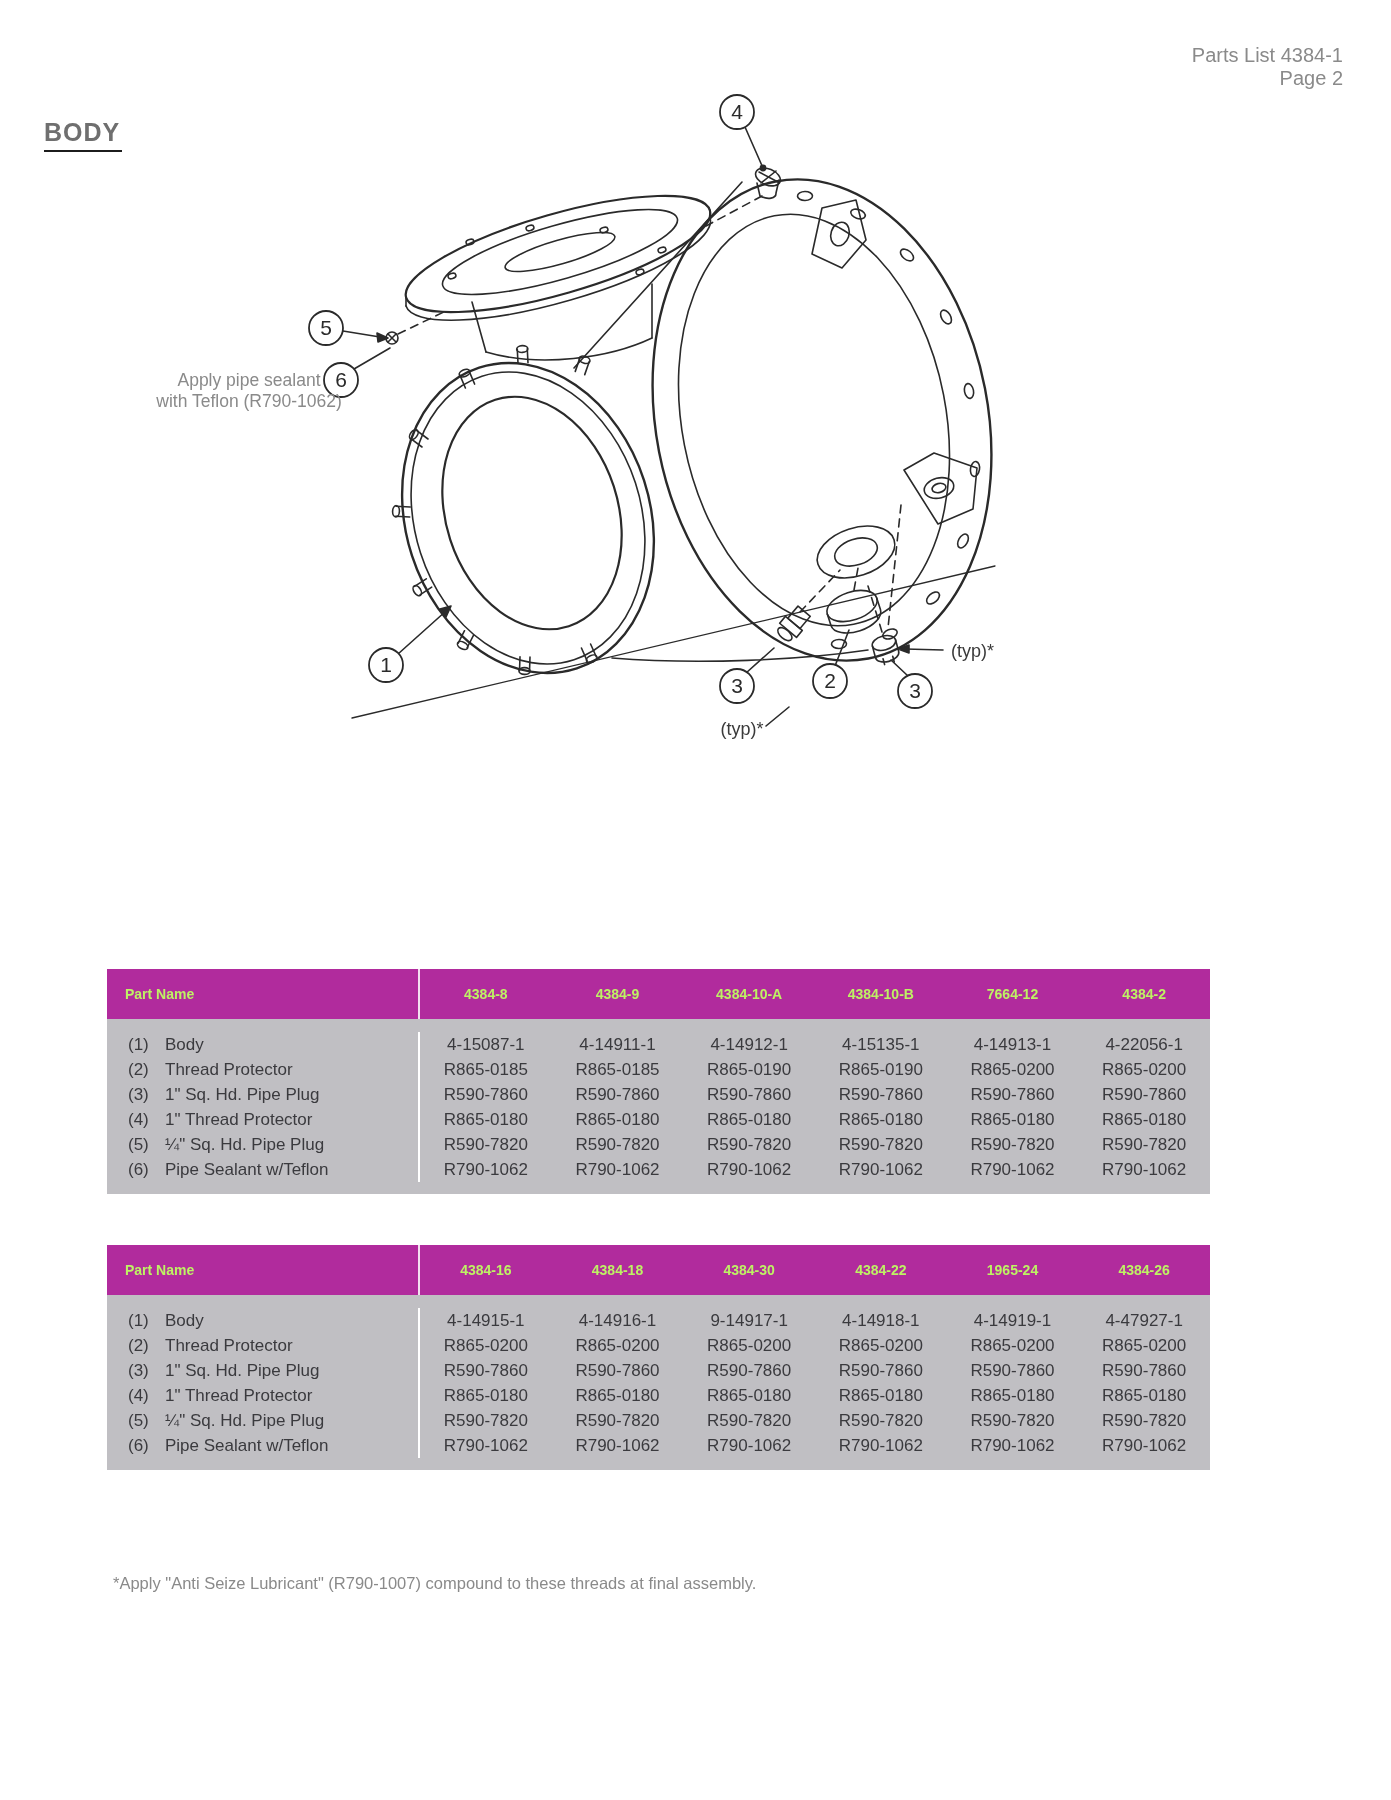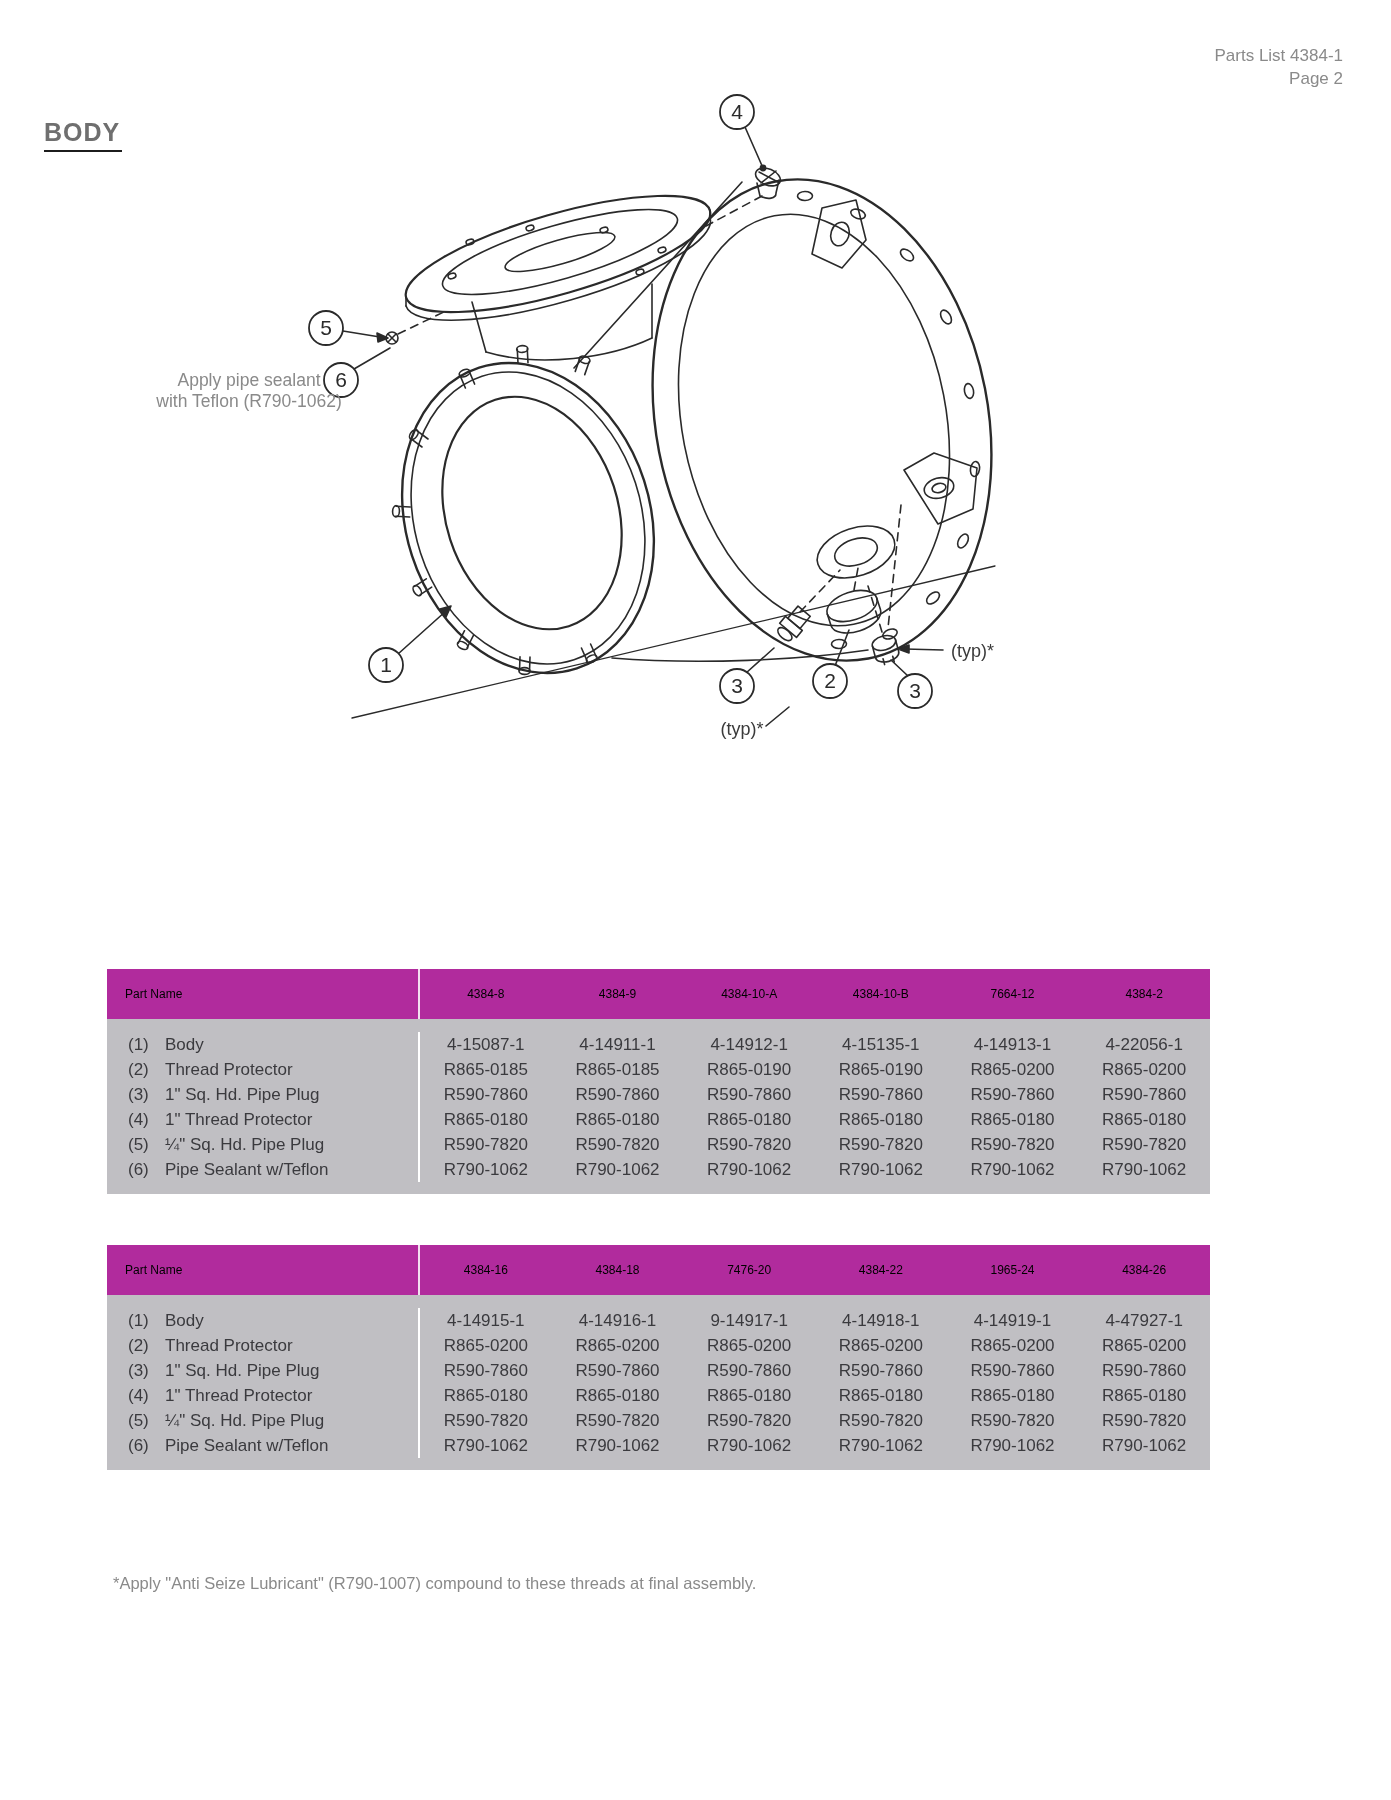--- a/index.html
+++ b/index.html
@@ -1,37 +1,37 @@
 <!DOCTYPE html>
 <html style="--hdr: #b12b9d; --gry: #c0bfc3;"><head>
 <meta charset="utf-8">
 <style>
   html,body{margin:0;padding:0;background:#fff;}
   .page{position:relative;width:1391px;height:1800px;background:#fff;overflow:hidden;
         font-family:"Liberation Sans","DejaVu Sans",sans-serif;}
   
   .doc-ref{position:absolute;top:44px;right:48px;text-align:right;color:#8a8a8a;
-           font-size:17px;line-height:23px;}
+           font-size:20px;line-height:23px;}
   
   .section-title{position:absolute;left:44px;top:118px;font-size:25px;font-weight:bold;
                  color:#6f6f6f;letter-spacing:1px;border-bottom:2px solid #1c1c1c;
                  padding:0 2px 3px 0;}
   
   .diagram{position:absolute;left:0;top:0;width:1391px;height:780px;}
   .diagram text{font-family:"Liberation Sans","DejaVu Sans",sans-serif;}
   .balloon-num{font-size:21px;fill:#2b2b2b;}
   .note-text{font-size:17.5px;fill:#8a8a8a;}
   .typ-text{font-size:18px;fill:#3a3a3a;}
   
   .ptable{position:absolute;left:107px;width:1103px;}
   .ptable.t1{top:969px;}
   .ptable.t2{top:1245px;}
   .thead,.tr{display:grid;grid-template-columns:313px repeat(6,1fr);}
   .thead{background:var(--hdr,#b12b9d);height:50px;align-items:center;}
-  .th{color:#000000;font-weight:normal;font-size:12px;text-align:center;}
+  .th{color:#bef264;font-weight:bold;font-size:14px;text-align:center;}
   .th.namecol{text-align:left;padding-left:18px;border-right:2px solid rgba(255,255,255,.85);
               height:50px;display:flex;align-items:center;}
   .tbody{background:var(--gry,#c0bfc3);padding:13px 0 12px 0;}
   .tr{line-height:25px;font-size:17px;color:#3a3a3e;}
   .td{text-align:center;}
   .td.namecol{text-align:left;display:flex;border-right:2px solid #fff;}
   .td .rownum{width:37px;margin-left:21px;flex:none;}
   
   .footnote{position:absolute;left:113px;top:1574px;font-size:16.5px;color:#8a8a8a;}
 </style>
@@ -300,21 +300,21 @@
           <div class="td">R790-1062</div>
           <div class="td">R790-1062</div>
         </div>
       </div>
     </div>
   <div class="ptable t2">
       <div class="thead">
         <div class="th namecol">Part Name</div>
         <div class="th">4384-16</div>
         <div class="th">4384-18</div>
-        <div class="th">7476-20</div>
+        <div class="th">4384-30</div>
         <div class="th">4384-22</div>
         <div class="th">1965-24</div>
         <div class="th">4384-26</div>
       </div>
       <div class="tbody">
         <div class="tr">
           <div class="td namecol">
             <div class="rownum">(1)</div>
             <div class="pname">Body</div>
           </div>

